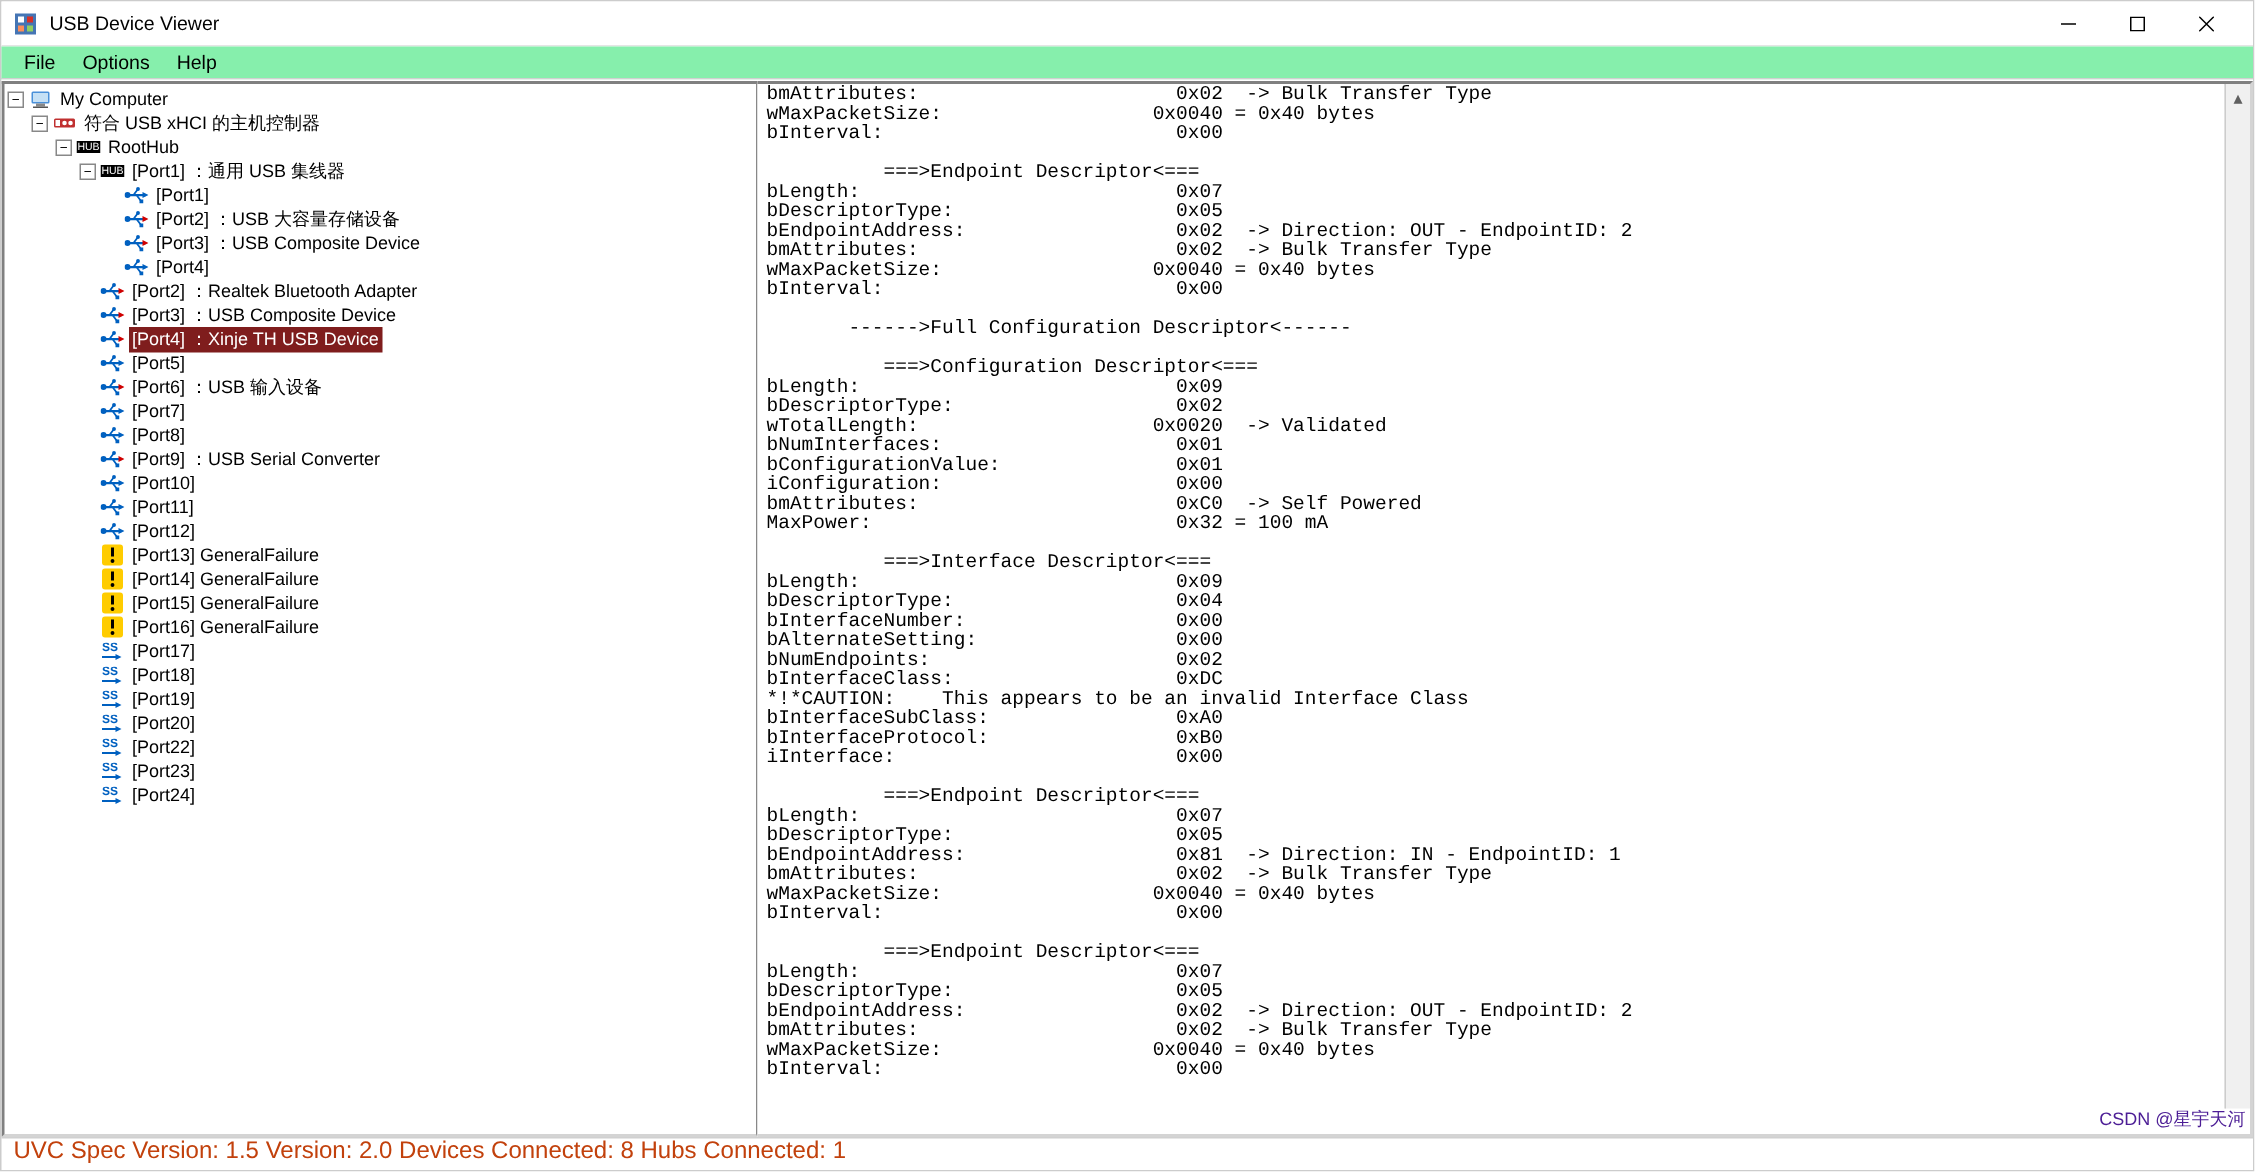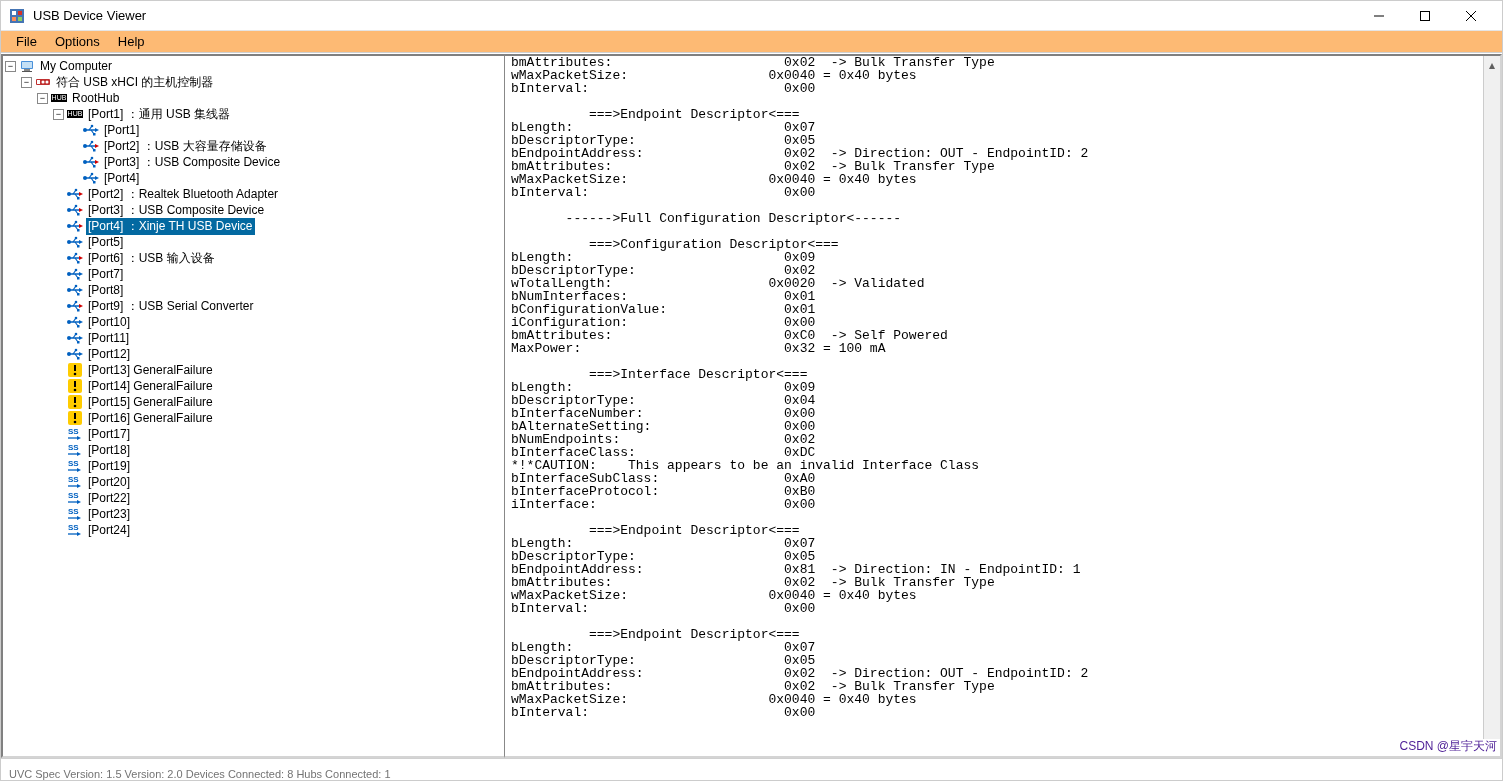--- a/index.html
+++ b/index.html
@@ -3,38 +3,38 @@
   <meta charset="utf-8">
   <style>
     * { margin: 0; padding: 0; box-sizing: border-box; }
     body { font-family: "Microsoft YaHei", Tahoma, sans-serif; font-size: 12px; background: #fff; overflow: hidden; }
     .window { width: 1503px; height: 781px; display: flex; flex-direction: column; border: 1px solid #ccc; background: #fff; }
     .titlebar { height: 30px; display: flex; align-items: center; padding: 0 8px; border-bottom: 1px solid #e5e5e5; background: #fff; }
     .titlebar-icon { width: 16px; height: 16px; margin-right: 8px; }
     .titlebar-text { font-size: 13px; color: #000; flex: 1; }
     .titlebar-controls { display: flex; gap: 0; }
     .titlebar-btn { width: 46px; height: 30px; display: flex; align-items: center; justify-content: center; cursor: pointer; }
-    .menubar { height: 22px; display: flex; align-items: center; padding: 0 6px; border-bottom: 1px solid #d0d0d0; background: #fdba74; }
+    .menubar { height: 22px; display: flex; align-items: center; padding: 0 6px; border-bottom: 1px solid #d0d0d0; background: #86efac; }
     .menu-item { padding: 3px 9px; cursor: pointer; font-size: 13px; }
     .content { flex: 1; display: flex; border-top: 1px solid #fff; overflow: hidden; }
     .tree-pane { width: 504px; border: 2px inset #d4d4d4; border-right: 1px solid #888; background: #fff; overflow: auto; padding: 2px; }
     .detail-pane { flex: 1; border: 2px inset #d4d4d4; border-left: none; background: #fff; position: relative; display: flex; flex-direction: row; overflow: hidden; }
     .detail-content { flex: 1; overflow: auto; padding: 0 6px; font-family: "Courier New", monospace; font-size: 13px; line-height: 1.0; white-space: pre; color: #000; }
     .detail-scroll-h { height: 17px; background: #f0f0f0; border-top: 1px solid #ccc; display:flex; align-items:center; }
     .scroll-arrow-left { width: 17px; height: 17px; display: flex; align-items:center; justify-content:center; color:#606060;}
     .scrollbar-v { position:absolute; right:0; top:0; bottom:17px; width:17px; background:#f0f0f0; border-left:1px solid #ccc; }
     .scroll-arrow-up { height:17px; display:flex; align-items:center; justify-content:center; color:#606060; }
-    .statusbar { height: 22px; display: flex; align-items: flex-end; padding: 0 8px; border-top: 1px solid #d0d0d0; font-size: 11px; color: #737373; justify-content: space-between; }
+    .statusbar { height: 22px; display: flex; align-items: flex-start; padding: 0 8px; border-top: 1px solid #d0d0d0; font-size: 16px; color: #c2410c; justify-content: space-between; }
     .tree { list-style: none; }
     .tree-row { display: flex; align-items: center; height: 16px; white-space: nowrap; }
     .expander { width: 11px; height: 11px; border: 1px solid #888; display: inline-flex; align-items: center; justify-content: center; font-size: 9px; line-height: 1; margin-right: 3px; cursor: pointer; background: #fff; color: #000; }
     .expander-empty { width: 11px; margin-right: 3px; display: inline-block; }
     .tree-icon { width: 16px; height: 16px; margin-right: 3px; flex-shrink: 0; }
     .tree-label { padding: 0 2px; cursor: default; }
-    .tree-label.selected { background: #0369a1; color: #fff; }
+    .tree-label.selected { background: #7f1d1d; color: #fff; }
     .watermark { position:absolute; right:6px; bottom:26px; font-size:12px; color:#4c1d95; pointer-events:none; }
   </style>
 </head>
 <body>
 
 <svg width="0" height="0" style="position:absolute">
   <defs>
     <g id="ico-computer">
         <rect x="2" y="3" width="12" height="8" fill="#4a90d9" rx="1"></rect>
         <rect x="3" y="4" width="10" height="6" fill="#c5e0f5"></rect>

